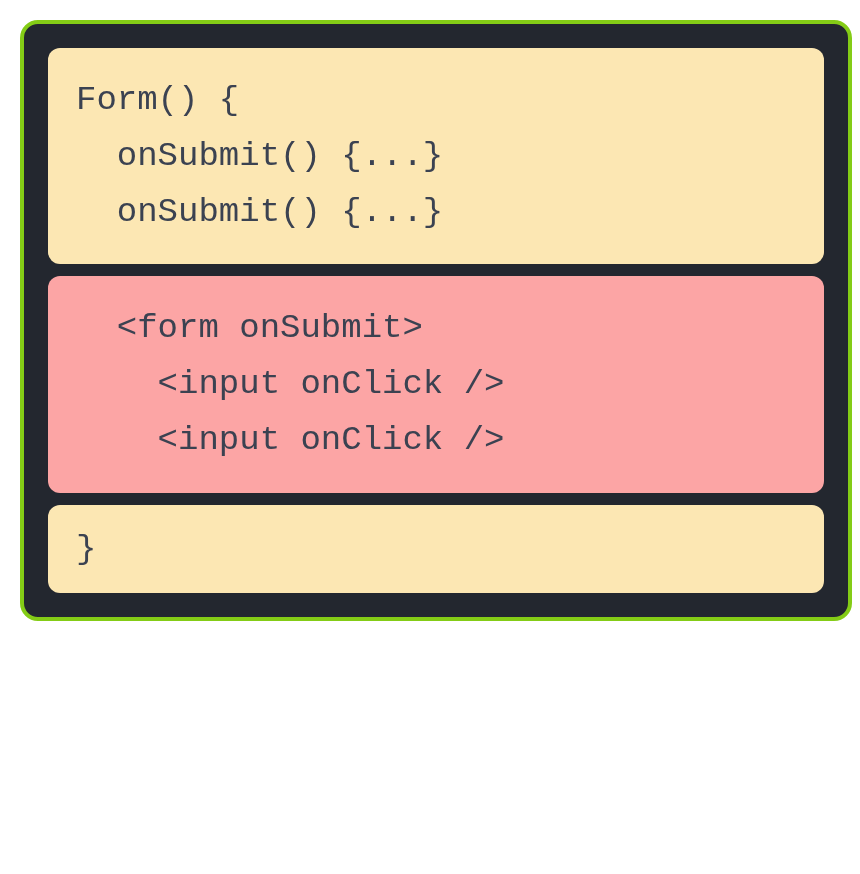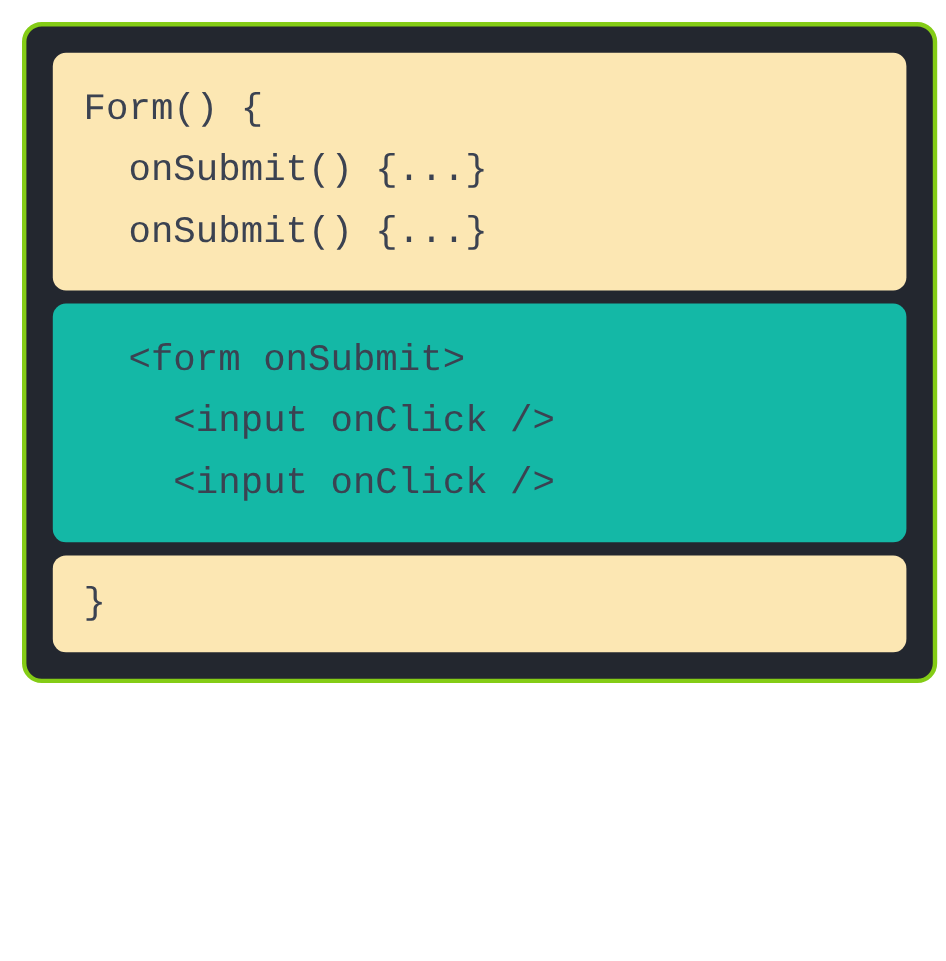--- a/index.html
+++ b/index.html
@@ -24,21 +24,21 @@
       padding: 24px 28px;
       margin-bottom: 12px;
     }
     .block:last-child {
       margin-bottom: 0;
     }
     .block-yellow {
       background: #fce7b3;
     }
     .block-blue {
-      background: #14b8a6;
+      background: #fca5a5;
     }
     .code-line {
       font-size: 34px;
       line-height: 1.65;
       color: #3b4251;
       white-space: pre;
       font-weight: 400;
     }
     .block-blue .code-line {
       color: #3b4251;

